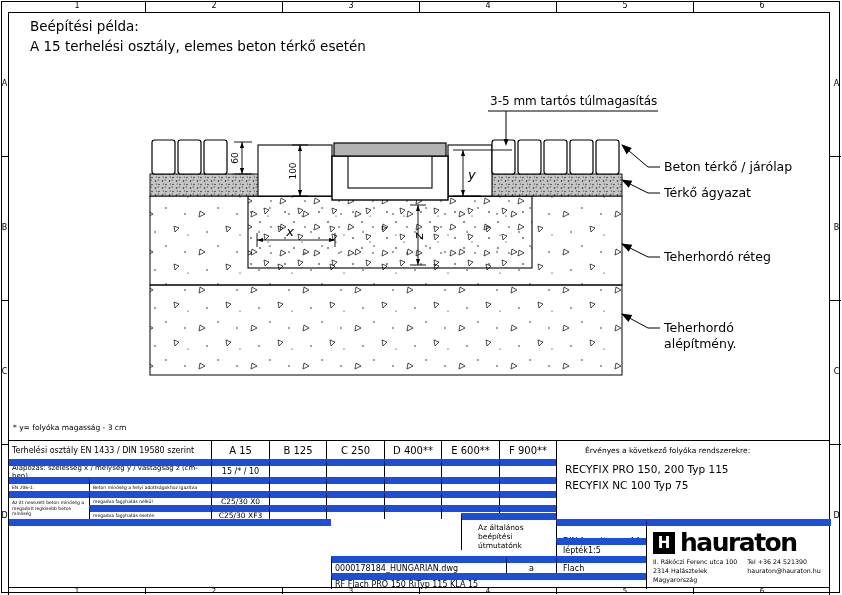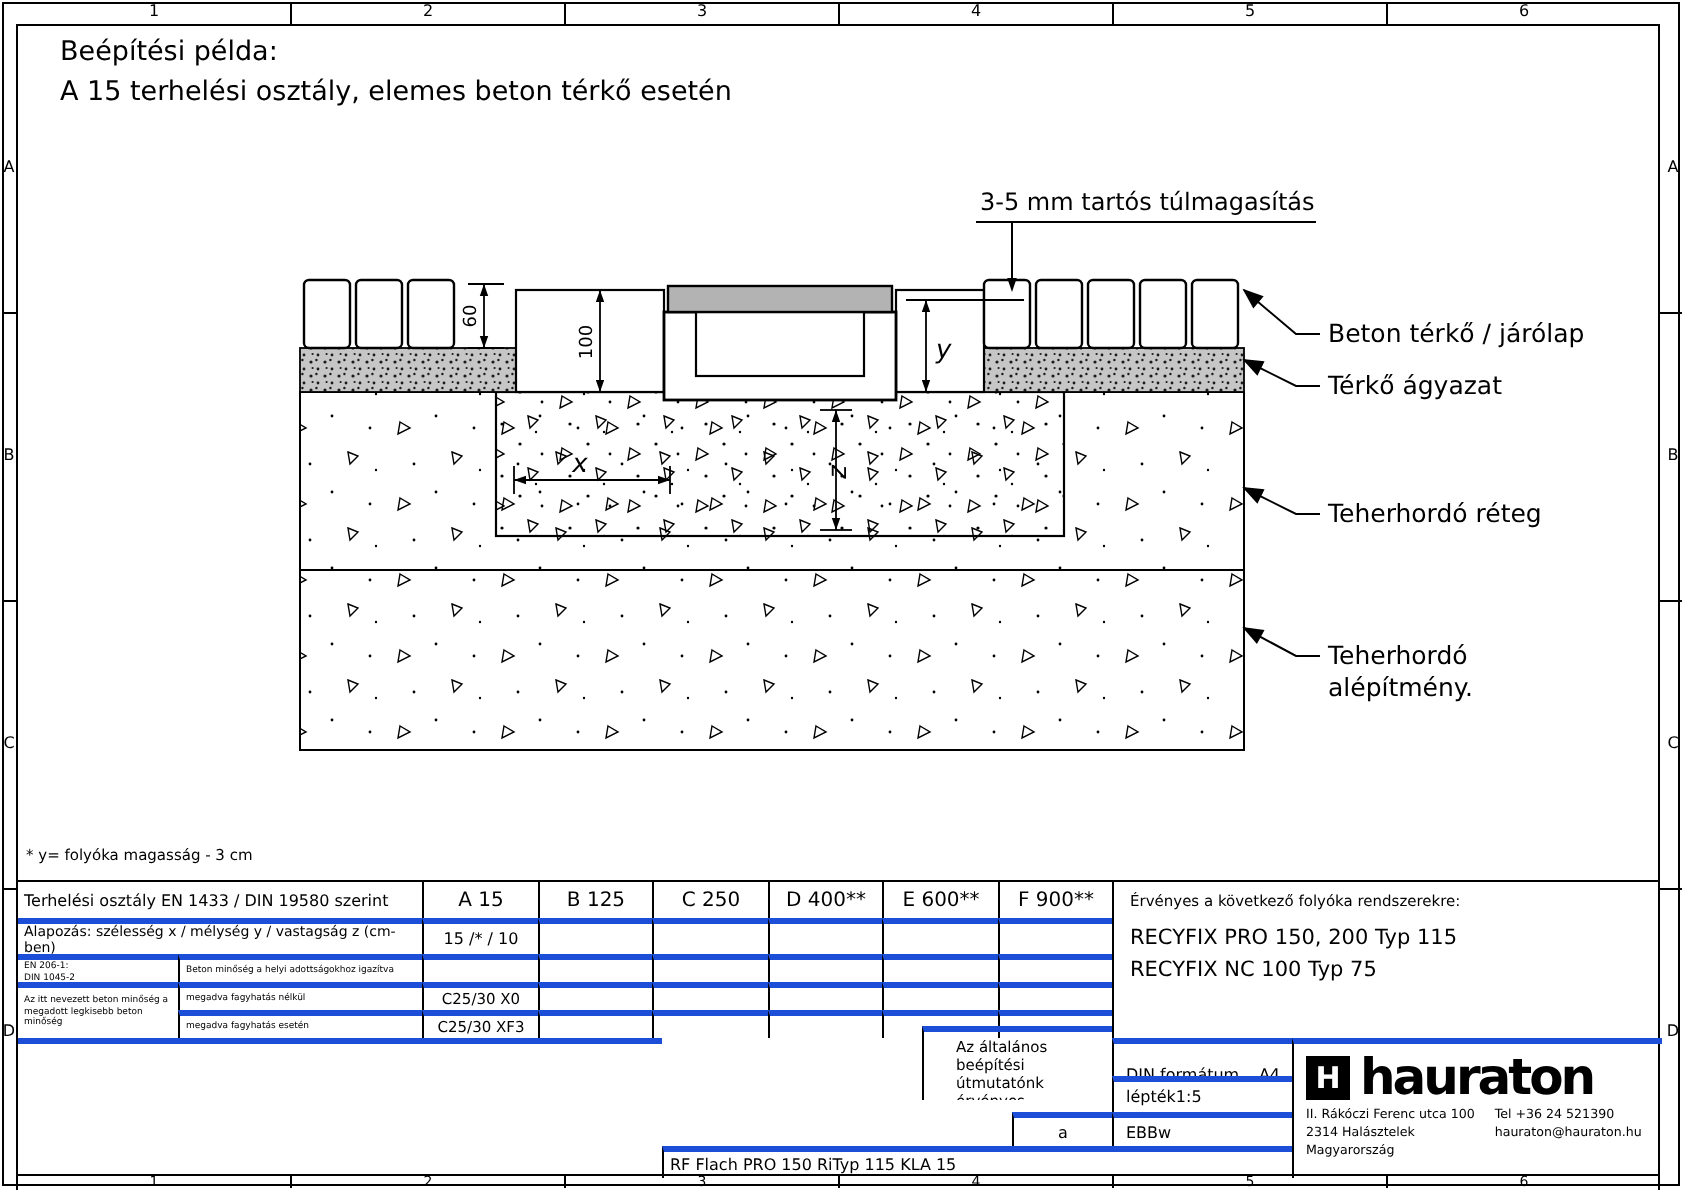--- a/index.html
+++ b/index.html
@@ -12,30 +12,30 @@
   .tick { position:absolute; background:#000; }
   .ruler-num { position:absolute; font-size:8px; width:14px; text-align:center; }
   .ruler-letter { position:absolute; font-size:8px; width:7px; text-align:center; }
   .title { position:absolute; left:30px; top:17px; font-size:13.5px; line-height:1.45; }
   .footnote { position:absolute; left:13px; top:423px; font-size:7.5px; }
 
   
   .spec { position:absolute; left:8px; top:440px; width:822px; height:170px;
           border:1px solid #000; box-sizing:border-box; }
   .tc { position:absolute; box-sizing:border-box; border-left:1px solid #000;
-        border-top:3px solid #1d4ed8; overflow:hidden; display:flex; align-items:center; }
+        border-top:7px solid #1d4ed8; overflow:hidden; display:flex; align-items:center; }
   .tc.center { justify-content:center; text-align:center; }
   .f8 { font-size:8px; } .f75 { font-size:7.5px; } .f7 { font-size:7px; }
   .f10 { font-size:10px; } .f45 { font-size:4.5px; line-height:1.25; }
   .pad { padding:0 3px; }
   .noL { border-left:none; } .noT { border-top:none; }
 
   .valid-block { position:absolute; box-sizing:border-box; border-left:1px solid #000;
         border-top:1px solid #000; padding:5px 8px; }
-  .valid-block .hdr { font-size:7.5px; margin-bottom:6px; }
+  .valid-block .hdr { font-size:7.5px; margin-bottom:6px;margin-left:20px; }
   .valid-block .sys { font-size:10.5px; line-height:1.55; }
 
   .brand-word { font-size:25px; font-weight:800; letter-spacing:-1.5px; line-height:1; }
   .logo-sq { width:22px; height:22px; background:#000; color:#fff; display:flex;
              align-items:center; justify-content:center; font-weight:800; font-size:15px; }
   .addr { font-size:6.3px; line-height:1.4; }
 
   svg text { font-family:"DejaVu Sans", sans-serif; fill:#000; }
   .lbl { font-size:12.5px; }
   .dimS { font-size:9px; }
@@ -286,24 +286,25 @@
     <div class="tc f8" style="left:547px;top:78px;width:90px;height:19px;justify-content:space-between;padding:15px 6px">
       <span>DIN formátum</span>
       <span>A4</span>
     </div>
 
     <div class="tc f8" style="left:547px;top:97px;width:90px;height:18px;padding:0 6px">
       <span>lépték</span>
       <span>1:5</span>
     </div>
 
+    <div class="tc f8 pad" style="left:322px;top:115px;width:175px;height:17px">0000178184_HUNGARIAN.dwg</div>
 
     <div class="tc f8 center" style="left:497px;top:115px;width:50px;height:17px">a</div>
 
-    <div class="tc f8" style="left:547px;top:115px;width:90px;height:17px;padding:0 6px">EBBw</div>
+    <div class="tc f8" style="left:547px;top:115px;width:90px;height:17px;padding:0 6px">Flach</div>
 
     <div class="tc f8 pad" style="left:322px;top:132px;width:315px;height:16px">RF Flach PRO 150 RiTyp 115 KLA 15</div>
 
     <div class="tc" style="left:637px;top:78px;width:185px;height:70px;display:block;padding:4px 6px">
       <div style="display:flex;align-items:center;gap:5px">
         <div class="logo-sq">H</div>
         <div class="brand-word">hauraton</div>
       </div>
       <div style="display:flex;gap:10px;margin-top:3px">
         <div class="addr">

